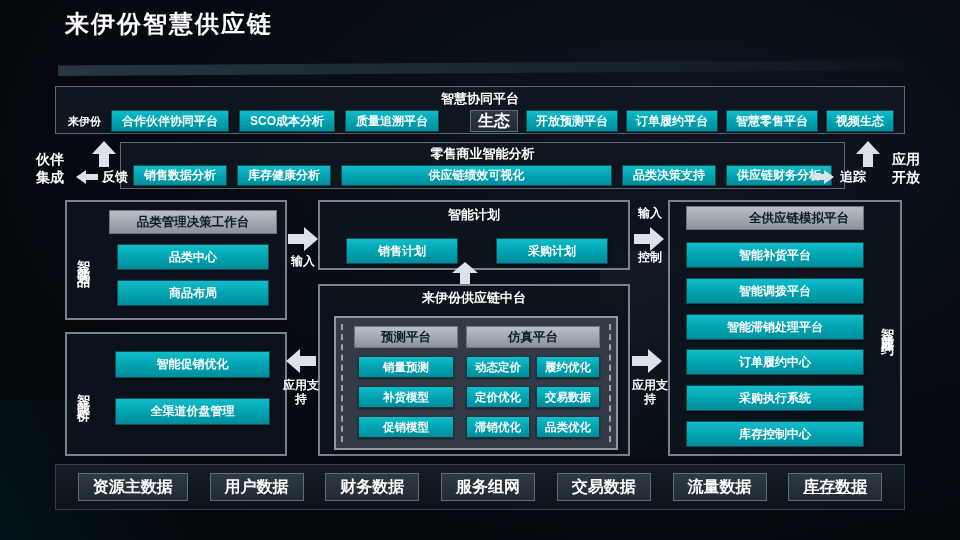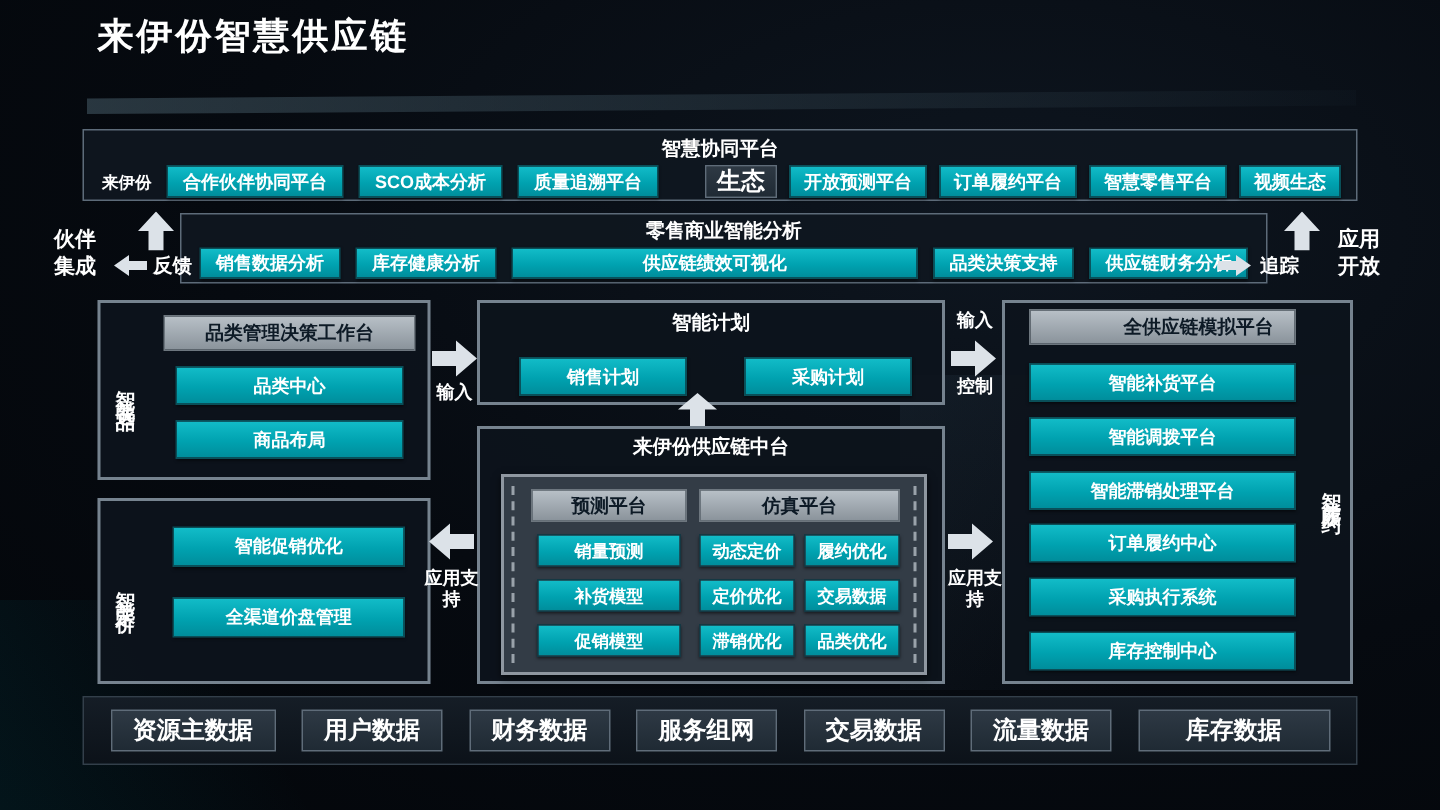--- a/index.html
+++ b/index.html
@@ -180,17 +180,17 @@
 
   <div class="panel thin-panel" style="left:55px; top:464px; width:850px; height:46px;
               background:linear-gradient(180deg,#151d26,#0c1219); border-color:#333f4a;">
     <div class="abs flex-row" style="left:0; right:0; top:0; bottom:0; justify-content:space-evenly;">
       <div class="dark-box" style="height:28px; padding:0 14px;">资源主数据</div>
       <div class="dark-box" style="height:28px; padding:0 14px;">用户数据</div>
       <div class="dark-box" style="height:28px; padding:0 14px;">财务数据</div>
       <div class="dark-box" style="height:28px; padding:0 14px;">服务组网</div>
       <div class="dark-box" style="height:28px; padding:0 14px;">交易数据</div>
       <div class="dark-box" style="height:28px; padding:0 14px;">流量数据</div>
-      <div class="dark-box" style="height:28px; padding:0 31px;">库存数据</div>
+      <div class="dark-box" style="height:28px; padding:0 14px;text-decoration:underline;">库存数据</div>
     </div>
   </div>
 
 </div>
 
 </body></html>

